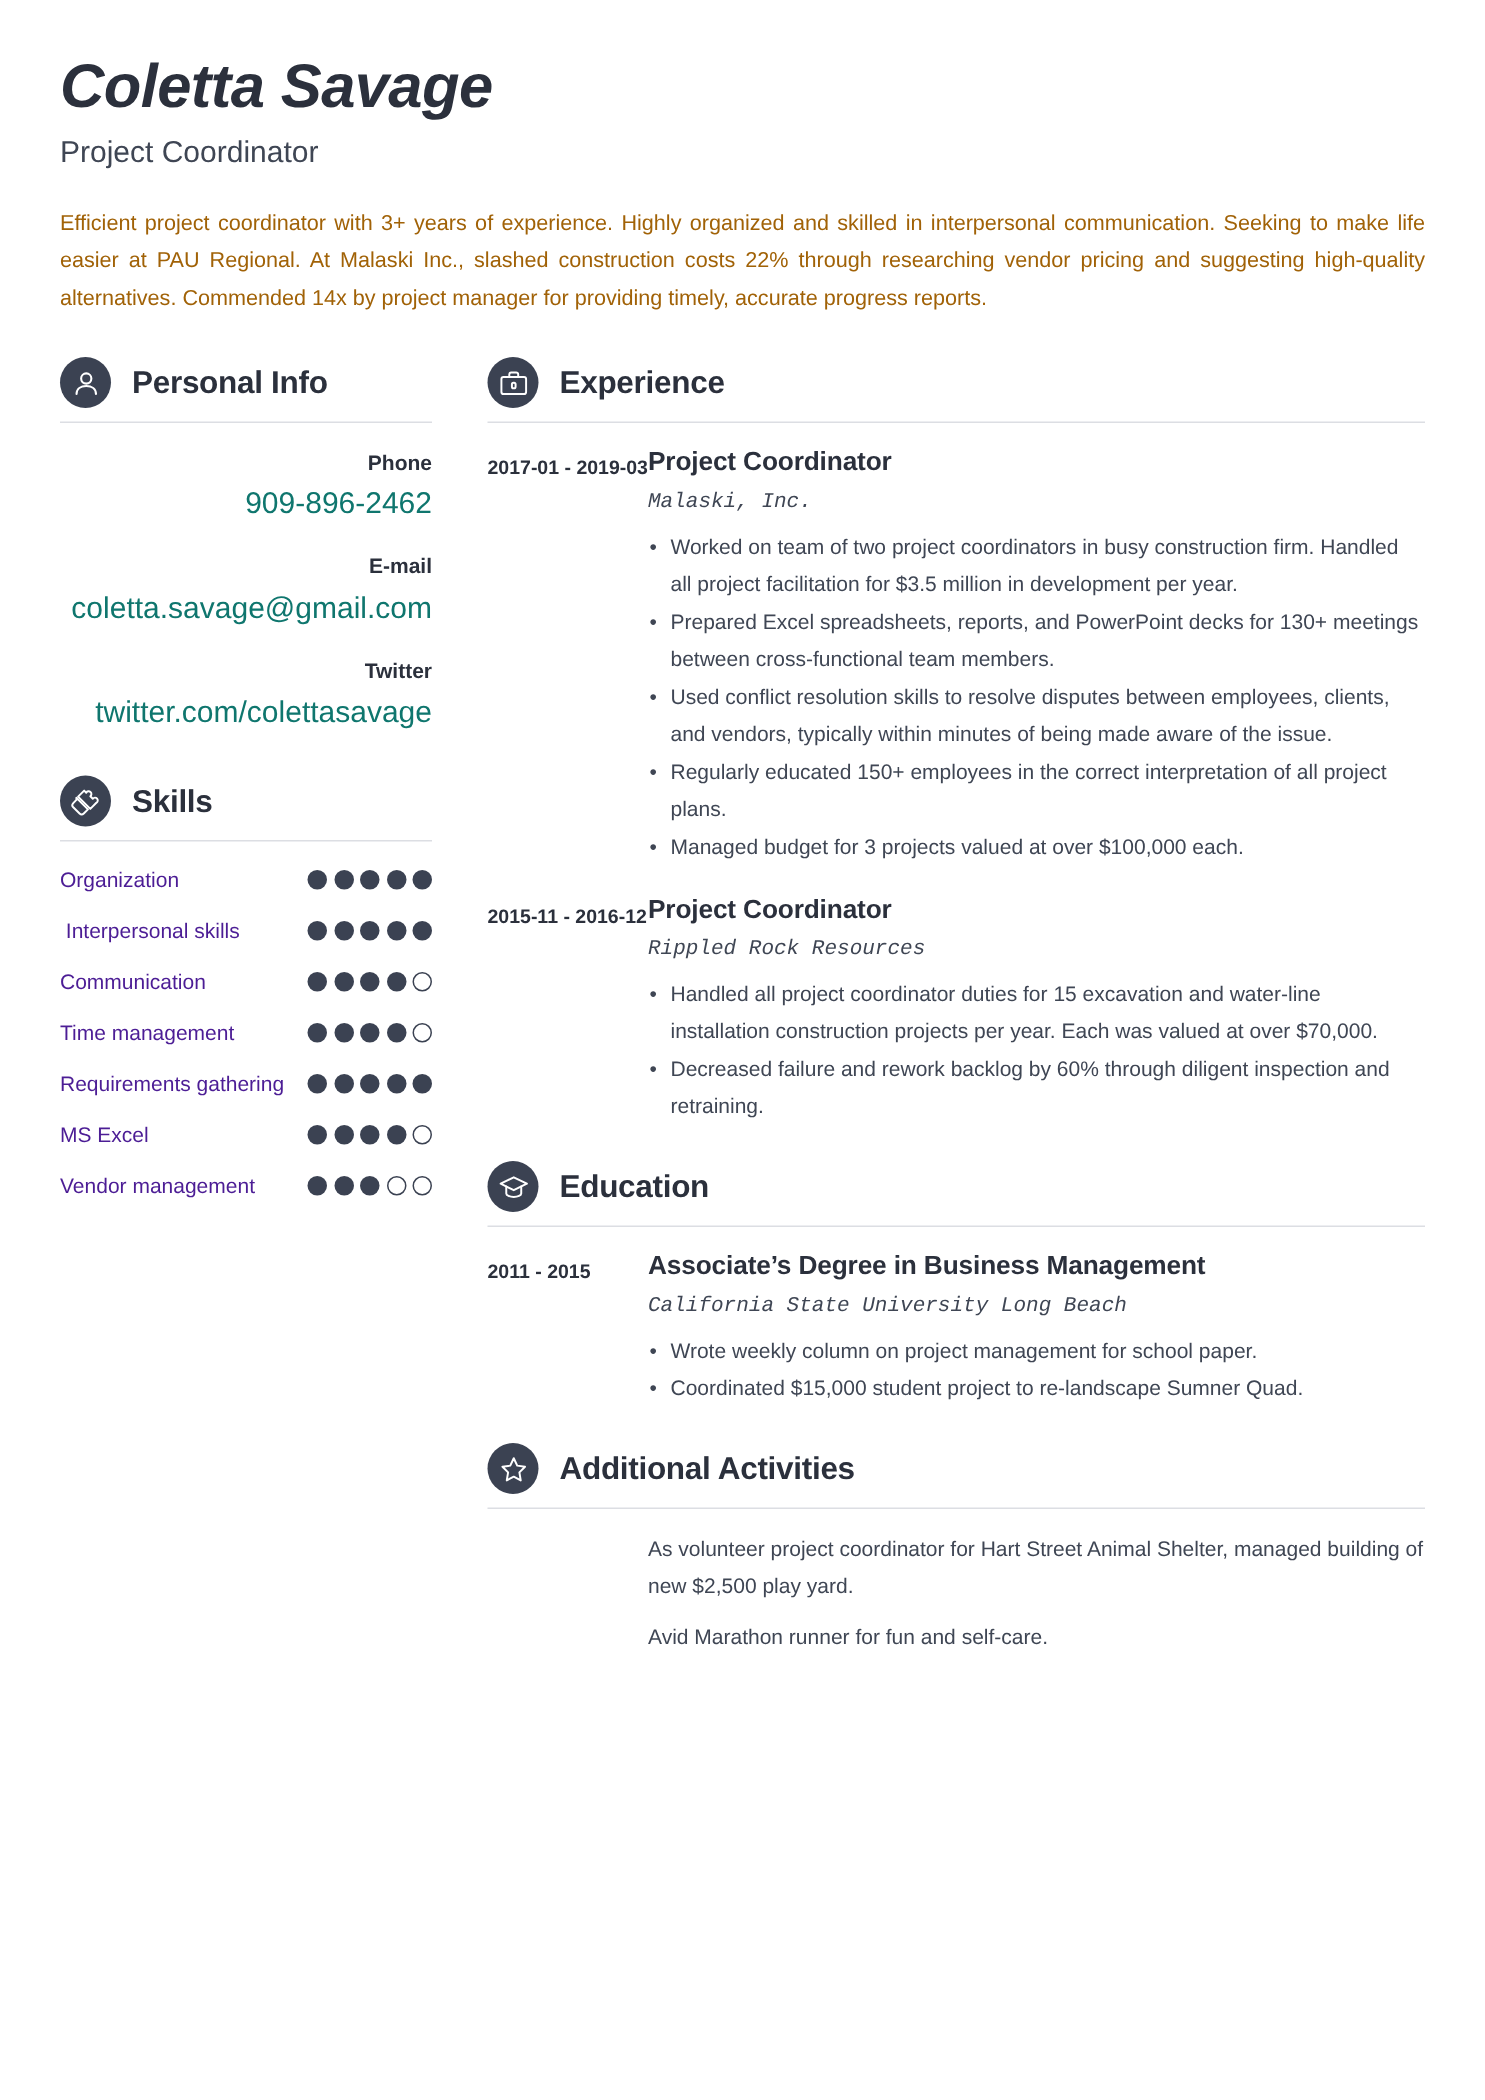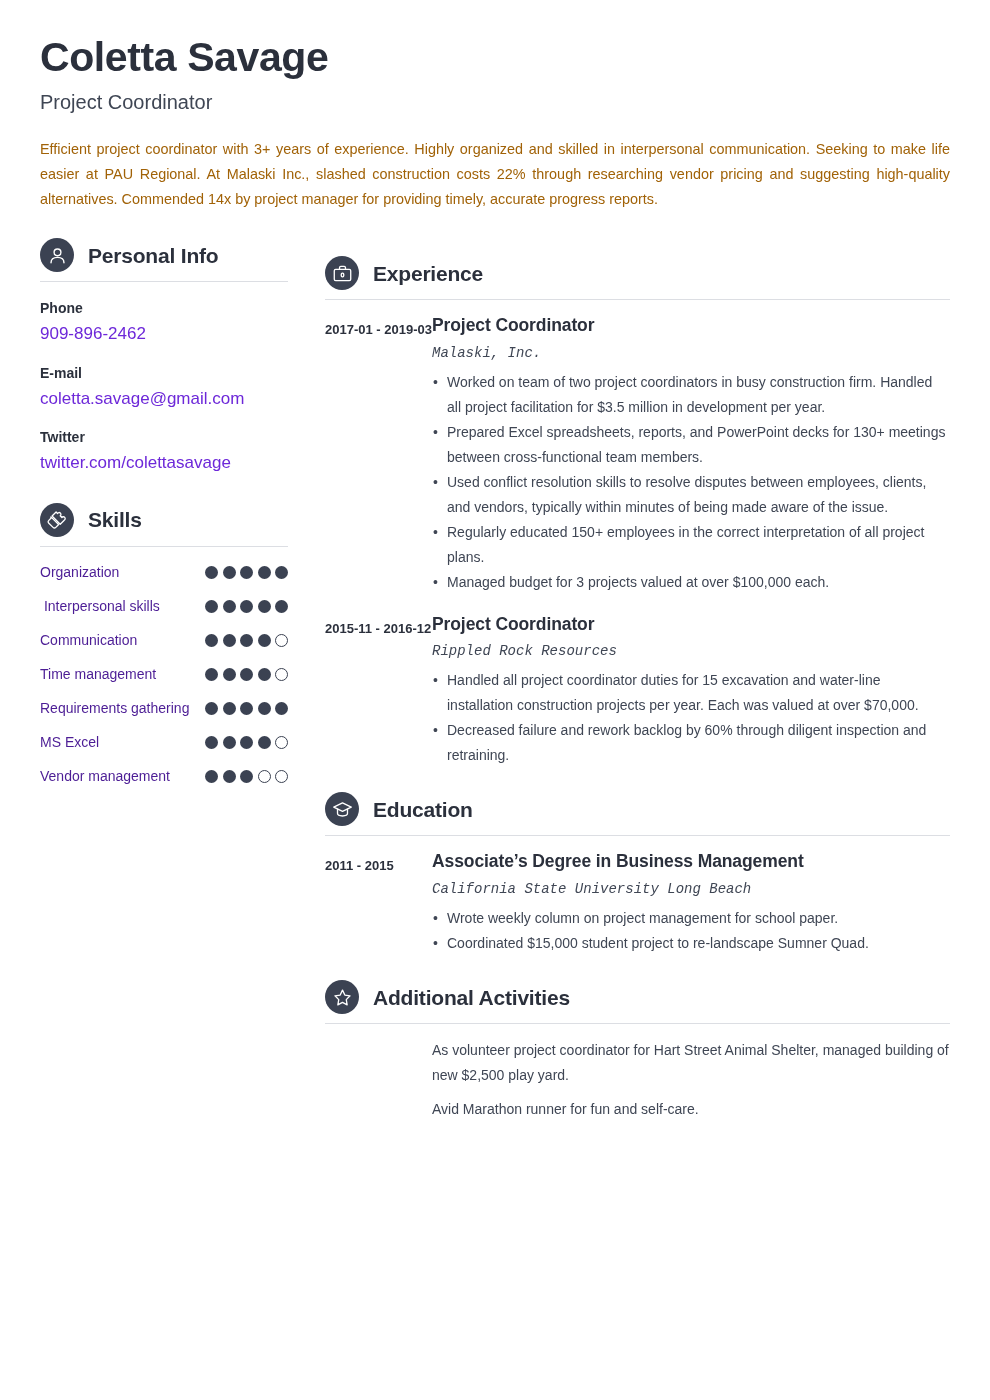--- a/index.html
+++ b/index.html
@@ -26,20 +26,21 @@
 
   
   .header { padding-top: 34px; }
 
   .name {
     font-size: 41px;
     font-weight: bold;
     letter-spacing: -0.4px;
     color: #2b303c;
     line-height: 1.15;
+    font-style: italic;
   }
 
   .job-title {
     font-size: 20px;
     font-weight: normal;
     color: #3f4654;
     margin-top: 9px;
     line-height: 1.2;
   }
 
@@ -53,21 +54,21 @@
   }
 
   
   .body-cols {
     display: flex;
     margin-top: 26px;
     align-items: flex-start;
   }
 
   .col-left  { width: 248px; flex: 0 0 248px; }
-  .col-right { width: 625px; flex: 0 0 625px; margin-left: 37px; margin-top: 18px; }
+  .col-right { width: 625px; flex: 0 0 625px; margin-left: 37px; }
 
   
   .section { margin-bottom: 0; }
   .section + .section { margin-top: 22px; }
 
   .section-head {
     display: flex;
     align-items: center;
     gap: 14px;
     padding-bottom: 9px;
@@ -93,33 +94,33 @@
     line-height: 1;
   }
 
   .rule {
     height: 1px;
     background: #dcdee3;
     width: 100%;
   }
 
   
-  .info-list { padding-top: 16px; }
+  .info-list { padding-top: 16px; text-align: right; }
   .info-item { margin-bottom: 15px; }
   .info-item:last-child { margin-bottom: 0; }
 
   .info-label {
     font-size: 14px;
     font-weight: bold;
     color: #2b303c;
     line-height: 1.45;
   }
   .info-value {
-    font-size: 17px;
-    color: #6d28d9;
+    font-size: 20px;
+    color: #0f766e;
     line-height: 1.6;
     margin-top: 2px;
   }
 
   
   .skills-list { padding-top: 13px; }
 
   .skill-row {
     display: flex;
     align-items: flex-start;

